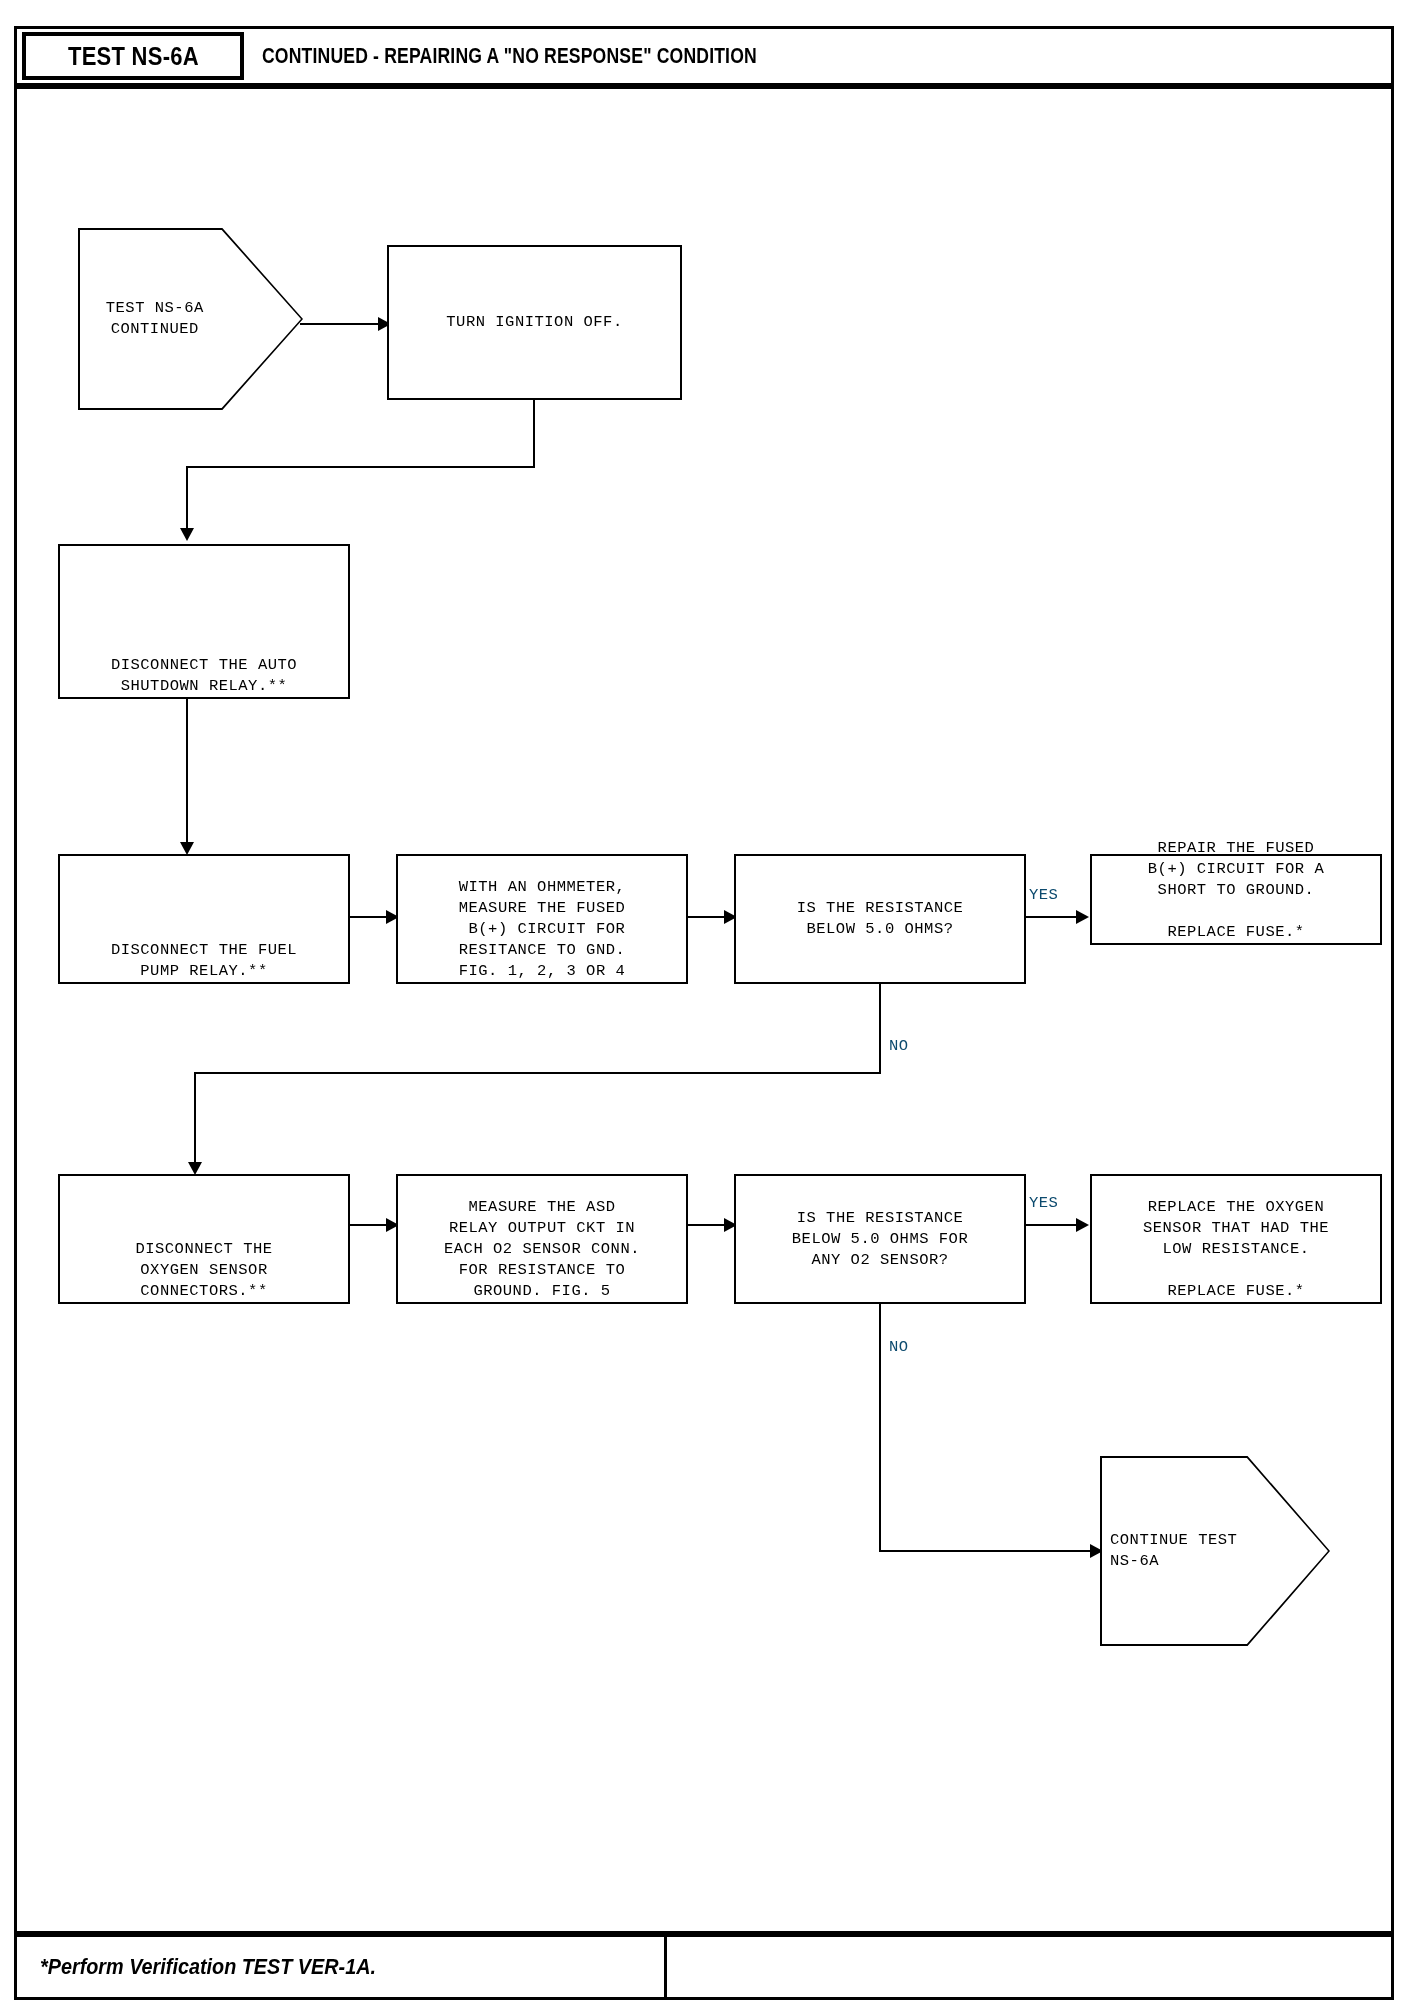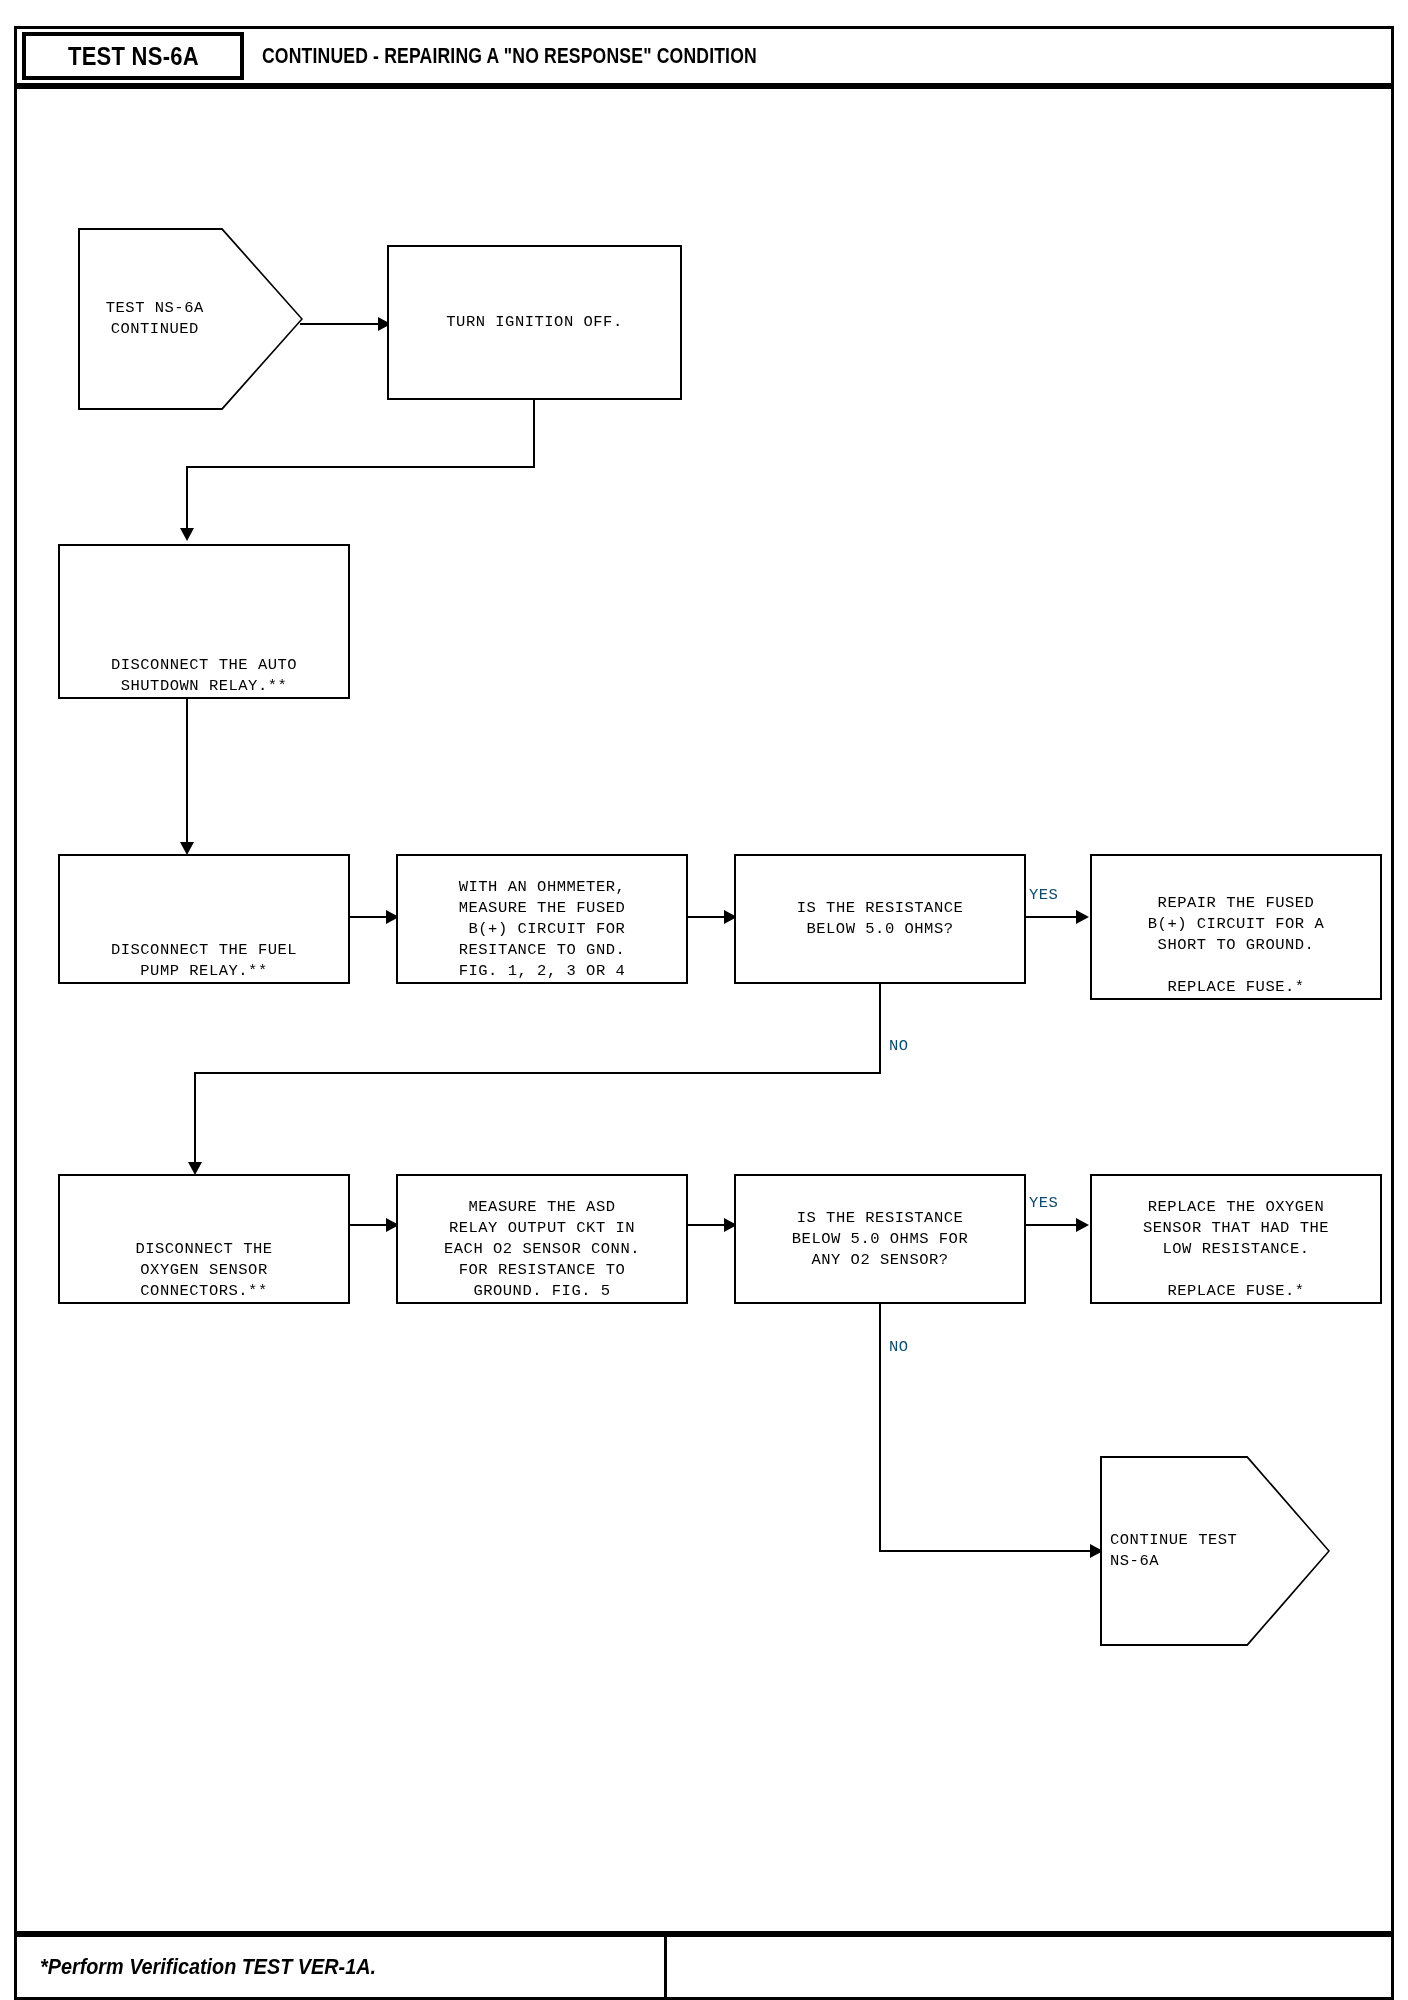--- a/index.html
+++ b/index.html
@@ -127,21 +127,21 @@
 
   <div class="node mid" style="left:734px;top:838px;width:292px;height:130px;">
     <div class="txt">IS THE RESISTANCE
 BELOW 5.0 OHMS?</div>
   </div>
 
   <div class="ln lnh" style="left:1026px;top:900px;width:58px;height:2px;"></div>
   <div class="ahR" style="left:1076px;top:894px;"></div>
   <div class="lbl" style="left:1029px;top:870px;">YES</div>
 
-  <div class="node" style="left:1090px;top:838px;width:292px;height:146px;">
+  <div class="node" style="left:1090px;top:838px;width:292px;height:91px;">
     <div class="txt">REPAIR THE FUSED
 B(+) CIRCUIT FOR A
 SHORT TO GROUND.
 
 REPLACE FUSE.*</div>
   </div>
 
   <div class="ln lnv" style="left:879px;top:968px;width:2px;height:90px;"></div>
   <div class="lbl" style="left:889px;top:1021px;">NO</div>
   <div class="ln lnh" style="left:194px;top:1056px;width:687px;height:2px;"></div>

